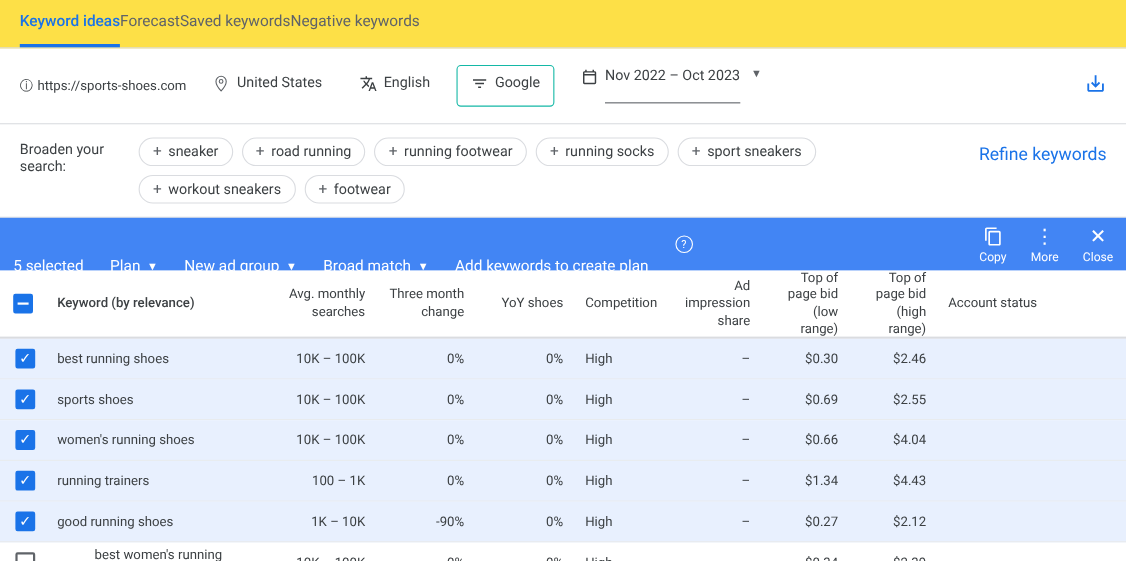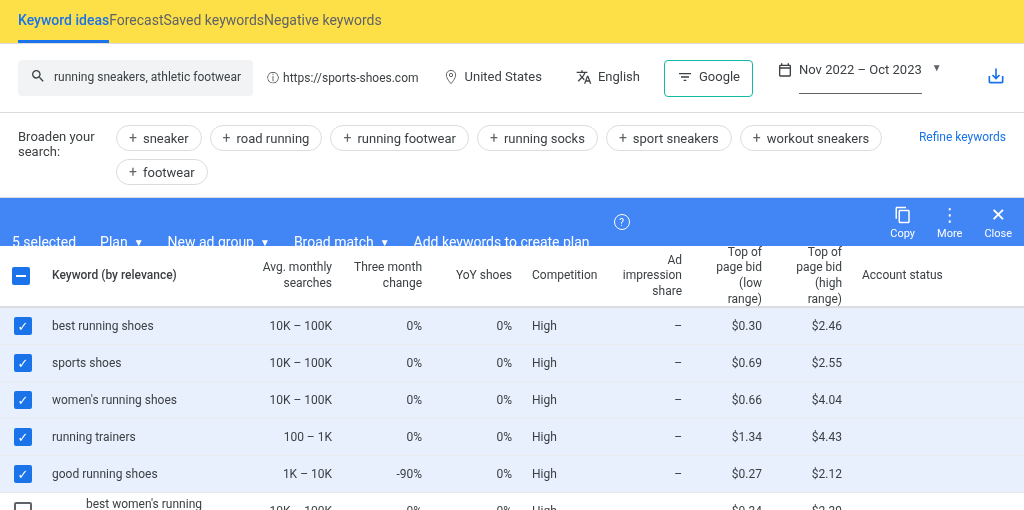--- a/index.html
+++ b/index.html
@@ -12,26 +12,26 @@
   .filter-bar { display: flex; align-items: center; gap: 14px; padding: 12px 18px; border-bottom: 1px solid #dadce0; }
   .search-box { display: flex; align-items: center; gap: 8px; background: #f1f3f4; padding: 8px 12px; border-radius: 4px; max-width: 240px; }
   .search-box .icon { font-size: 16px; }
   .search-text { font-size: 12px; text-align: right; color: #3c4043; line-height: 1.3; }
   .url-box { display: flex; align-items: center; gap: 4px; font-size: 12px; color: #3c4043; }
   .filter-pill { display: flex; align-items: flex-start; gap: 6px; padding: 6px 10px; color: #3c4043; font-size: 13px; cursor: pointer; }
   .filter-pill.bordered { border: 1px solid #14b8a6; border-radius: 4px; padding: 8px 12px; }
   .date-pill { border-bottom: 1px solid #5f6368; padding-bottom: 16px; }
   .download-btn { margin-left: auto; color: #1a73e8; cursor: pointer; font-size: 18px; }
   
-  .broaden-row { display: flex; align-items: flex-start; gap: 18px; padding: 12px 18px; border-bottom: 1px solid #dadce0; }
+  .broaden-row { display: flex; align-items: flex-start; gap: 28px; padding: 12px 18px; border-bottom: 1px solid #dadce0; }
   .broaden-label { font-size: 13px; color: #3c4043; width: 80px; padding-top: 4px; }
   .chips { display: flex; flex-wrap: wrap; gap: 8px; flex: 1; }
   .chip { display: flex; align-items: center; gap: 6px; border: 1px solid #dadce0; border-radius: 16px; padding: 4px 12px; font-size: 13px; cursor: pointer; background: #fff; }
   .chip .plus { font-size: 14px; color: #5f6368; }
-  .refine { color: #1a73e8; text-align: right; font-size: 12px; cursor: pointer; padding-top: 4px; line-height: 1.4; }
+  .refine { color: #1a73e8; text-align: right; font-size: 16px; cursor: pointer; padding-top: 4px; line-height: 1.4; }
   
   .action-bar { display: flex; align-items: center; background: #4285f4; color: #fff; padding: 0 12px; height: 48px; gap: 24px; font-size: 14px; }
   .action-item { display: flex; align-items: center; gap: 6px; cursor: pointer; margin-top: 40px; }
   .action-item .arrow { font-size: 10px; }
   .help-ic { width: 16px; height: 16px; border: 1.5px solid #fff; border-radius: 50%; display: flex; align-items: center; justify-content: center; font-size: 10px; }
   .action-right { margin-left: auto; display: flex; gap: 22px; }
   .action-icon { display: flex; flex-direction: column; align-items: center; gap: 2px; cursor: pointer; font-size: 11px; }
   .action-icon .ic { font-size: 18px; height: 20px; display: flex; align-items: center; }
   
   .table { width: 100%; }
@@ -66,28 +66,20 @@
 <body>
 
 <div class="tabs">
   <div class="tab active">Keyword ideas</div>
   <div class="tab">Forecast</div>
   <div class="tab">Saved keywords</div>
   <div class="tab">Negative keywords</div>
 </div>
 
 <div class="filter-bar">
-  <div class="search-box">
-    <span class="icon">
-      <svg class="ic-svg" viewBox="0 0 24 24">
-          <path d="M15.5 14h-.79l-.28-.27A6.471 6.471 0 0016 9.5 6.5 6.5 0 109.5 16c1.61 0 3.09-.59 4.23-1.57l.27.28v.79l5 4.99L20.49 19l-4.99-5zm-6 0C7.01 14 5 11.99 5 9.5S7.01 5 9.5 5 14 7.01 14 9.5 11.99 14 9.5 14z"></path>
-        </svg>
-    </span>
-    <div class="search-text">running sneakers, athletic footwear</div>
-  </div>
   <div class="url-box">
     <span>ⓘ</span>
     <span>https://sports-shoes.com</span>
   </div>
   <div class="filter-pill">
     <span>
       <svg class="ic-svg" viewBox="0 0 24 24">
           <path d="M12 2C8.13 2 5 5.13 5 9c0 5.25 7 13 7 13s7-7.75 7-13c0-3.87-3.13-7-7-7zm0 9.5a2.5 2.5 0 010-5 2.5 2.5 0 010 5z" fill="none" stroke="#5f6368" stroke-width="1.5"></path>
         </svg>
     </span>

